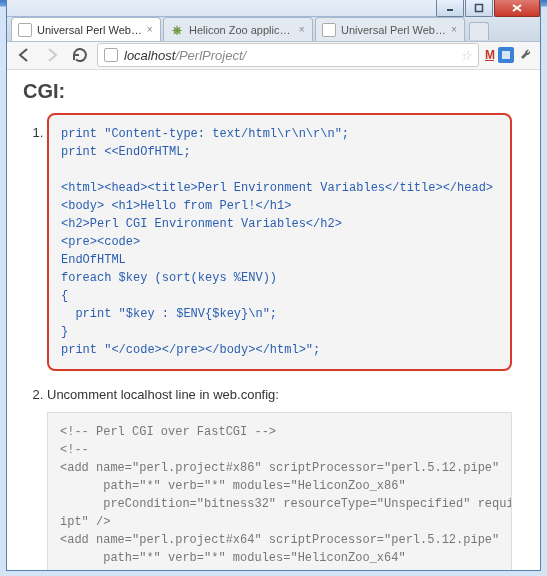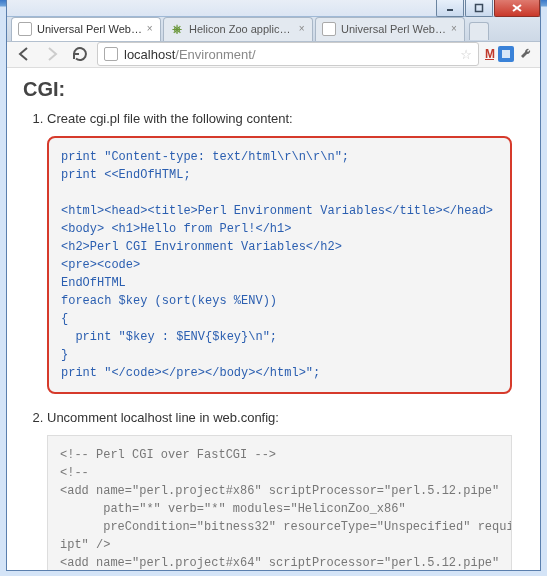--- a/index.html
+++ b/index.html
@@ -101,20 +101,21 @@
     flex: 1 1 auto;
     height: 24px;
     border:1px solid #ccc;
     border-radius:3px;
     background:#fff;
     display:flex;
     align-items:center;
     padding:0 6px;
     font-size:13px;
     color:#666;
+    font-style:italic;
   }
   .omnibox .doc-ico { width:14px;height:14px; border:1px solid #aaa; border-radius:2px; margin-right:6px;}
   .omnibox .host { color:#333; }
   .omnibox .path { color:#888; }
   .omnibox .star { margin-left:auto; color:#ccc;}
   .tb-right { display:flex; gap:4px; align-items:center;}
   .gmail-ico { font-size:12px; color:#c0392b; font-weight:bold; letter-spacing:-1px; text-decoration:underline;}
   .ext-ico { width:16px;height:16px; background:#3a82d8; border-radius:2px; display:flex; align-items:center; justify-content:center;}
   .wrench-ico { width:16px;height:16px; }
   .content {
@@ -202,21 +203,21 @@
     </div>
     <div class="tb-btn">
       <svg width="18" height="18">
           <path d="M3 9a6 6 0 1 1 2 4.5" fill="none" stroke="#555" stroke-width="2"></path>
           <path d="M3 14 L3 9 L8 9" fill="none" stroke="#555" stroke-width="2"></path>
         </svg>
     </div>
     <div class="omnibox">
       <span class="doc-ico"></span>
       <span class="host">localhost</span>
-        <span class="path">/Environment/</span>
+        <span class="path">/PerlProject/</span>
       <span class="star">☆</span>
     </div>
     <div class="tb-right">
       <span class="gmail-ico">M</span>
       <span class="ext-ico">
         <svg width="10" height="10">
             <rect x="1" y="1" width="8" height="8" fill="#fff" opacity="0.8"></rect>
           </svg>
       </span>
       <span class="wrench-ico">
@@ -224,21 +225,20 @@
             <path d="M11 3a3 3 0 0 0-4 3l-4 4 2 2 4-4a3 3 0 0 0 3-4l-2 2-1-1 2-2z" fill="#666"></path>
           </svg>
       </span>
     </div>
   </div>
 
   <div class="content">
     <h1 class="cgi">CGI:</h1>
     <ol class="steps">
       <li>
-        <span>Create cgi.pl file with the following content:</span>
         <div class="codeblock highlight">print "Content-type: text/html\r\n\r\n";
 print &lt;&lt;EndOfHTML;
 
 &lt;html&gt;&lt;head&gt;&lt;title&gt;Perl Environment Variables&lt;/title&gt;&lt;/head&gt;
 &lt;body&gt; &lt;h1&gt;Hello from Perl!&lt;/h1&gt;
 &lt;h2&gt;Perl CGI Environment Variables&lt;/h2&gt;
 &lt;pre&gt;&lt;code&gt;
 EndOfHTML
 foreach $key (sort(keys %ENV))
 {

